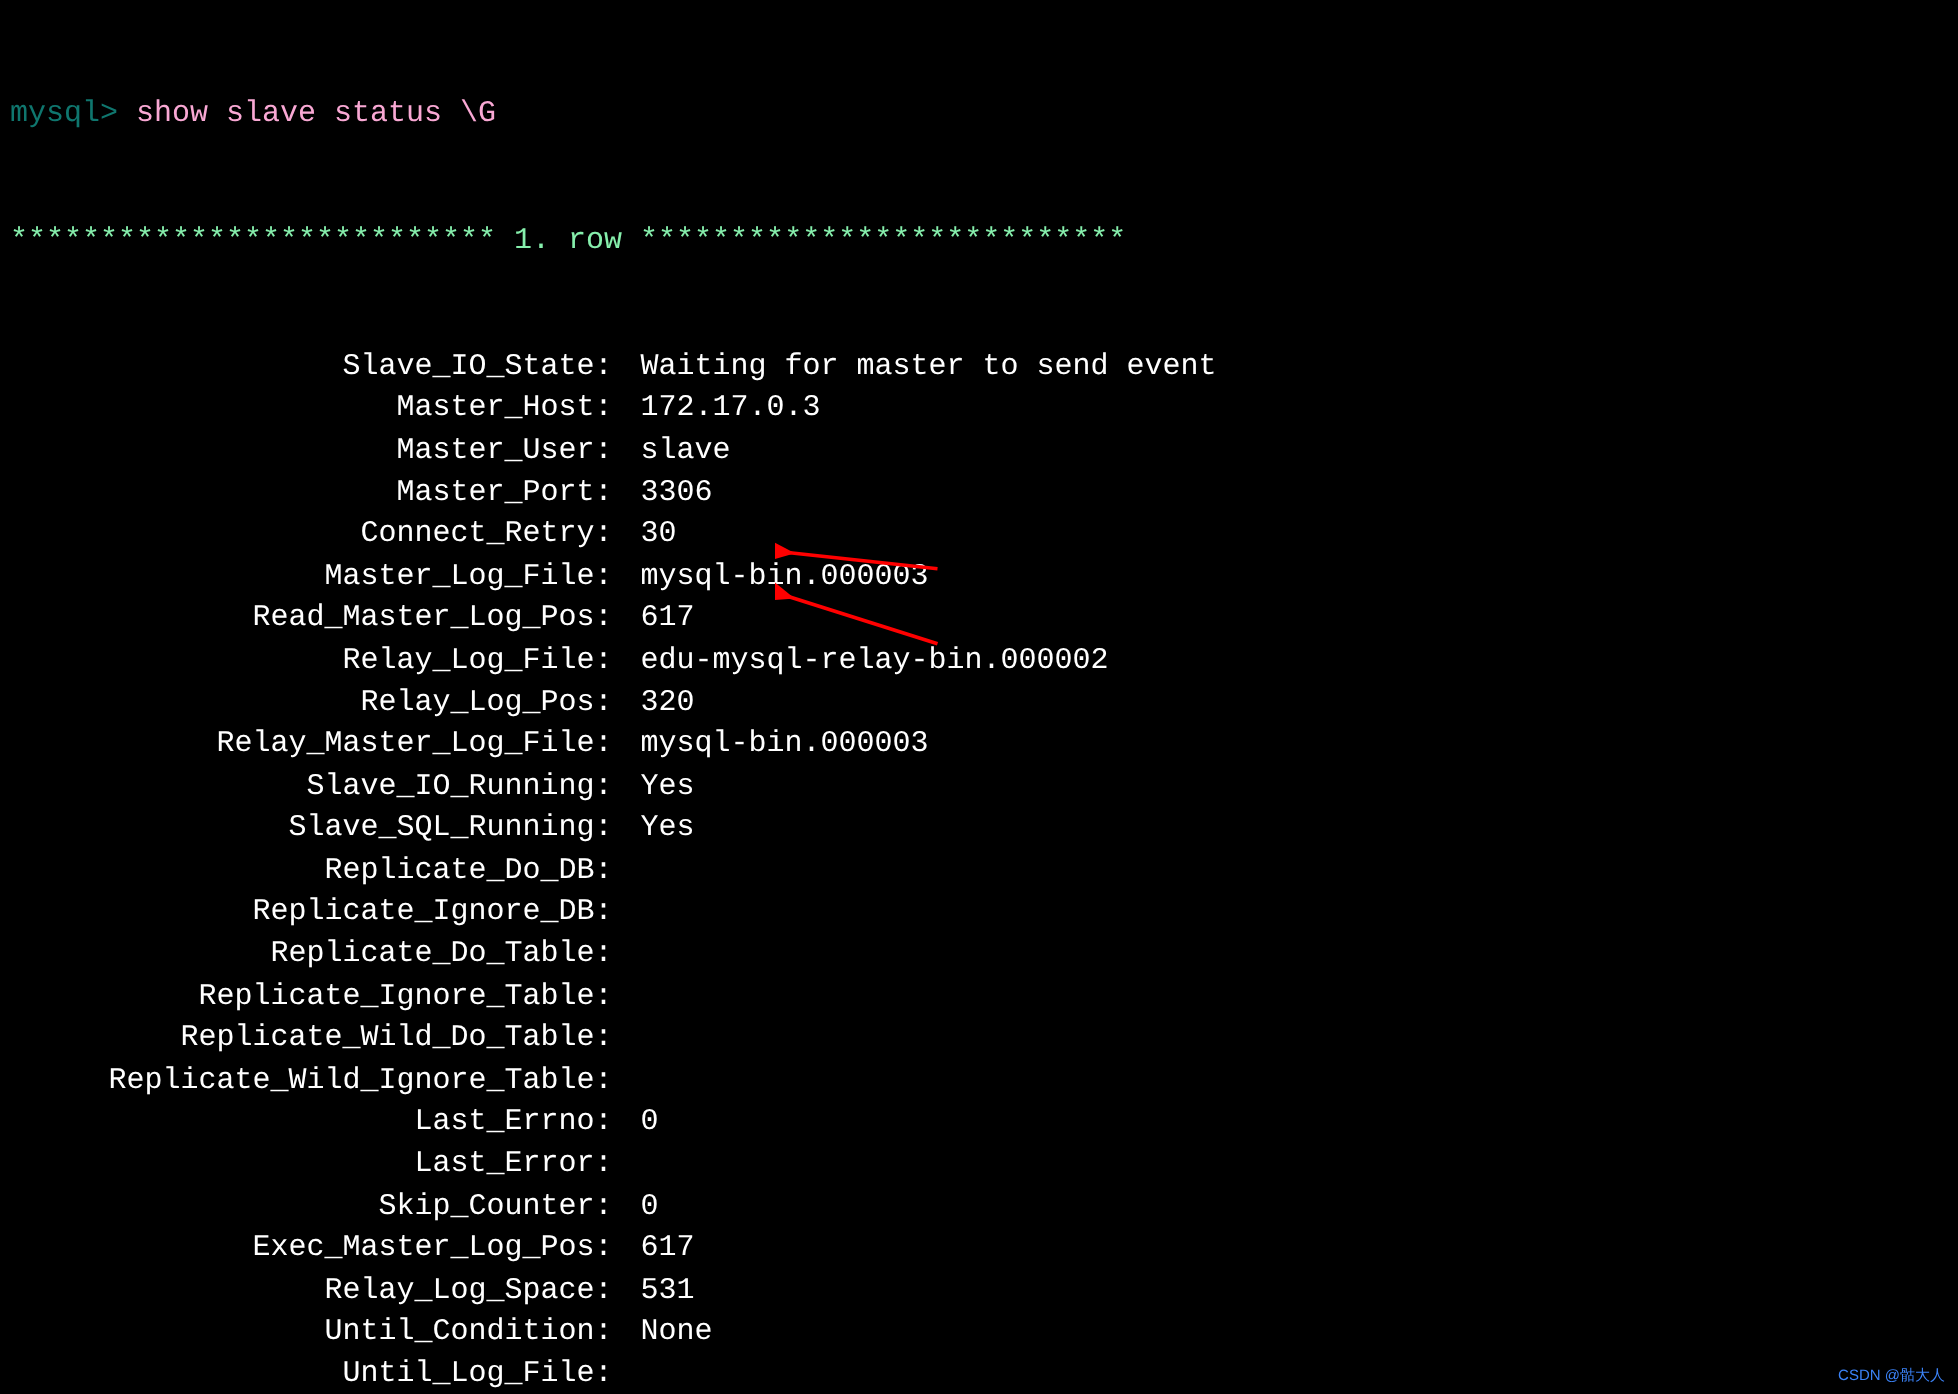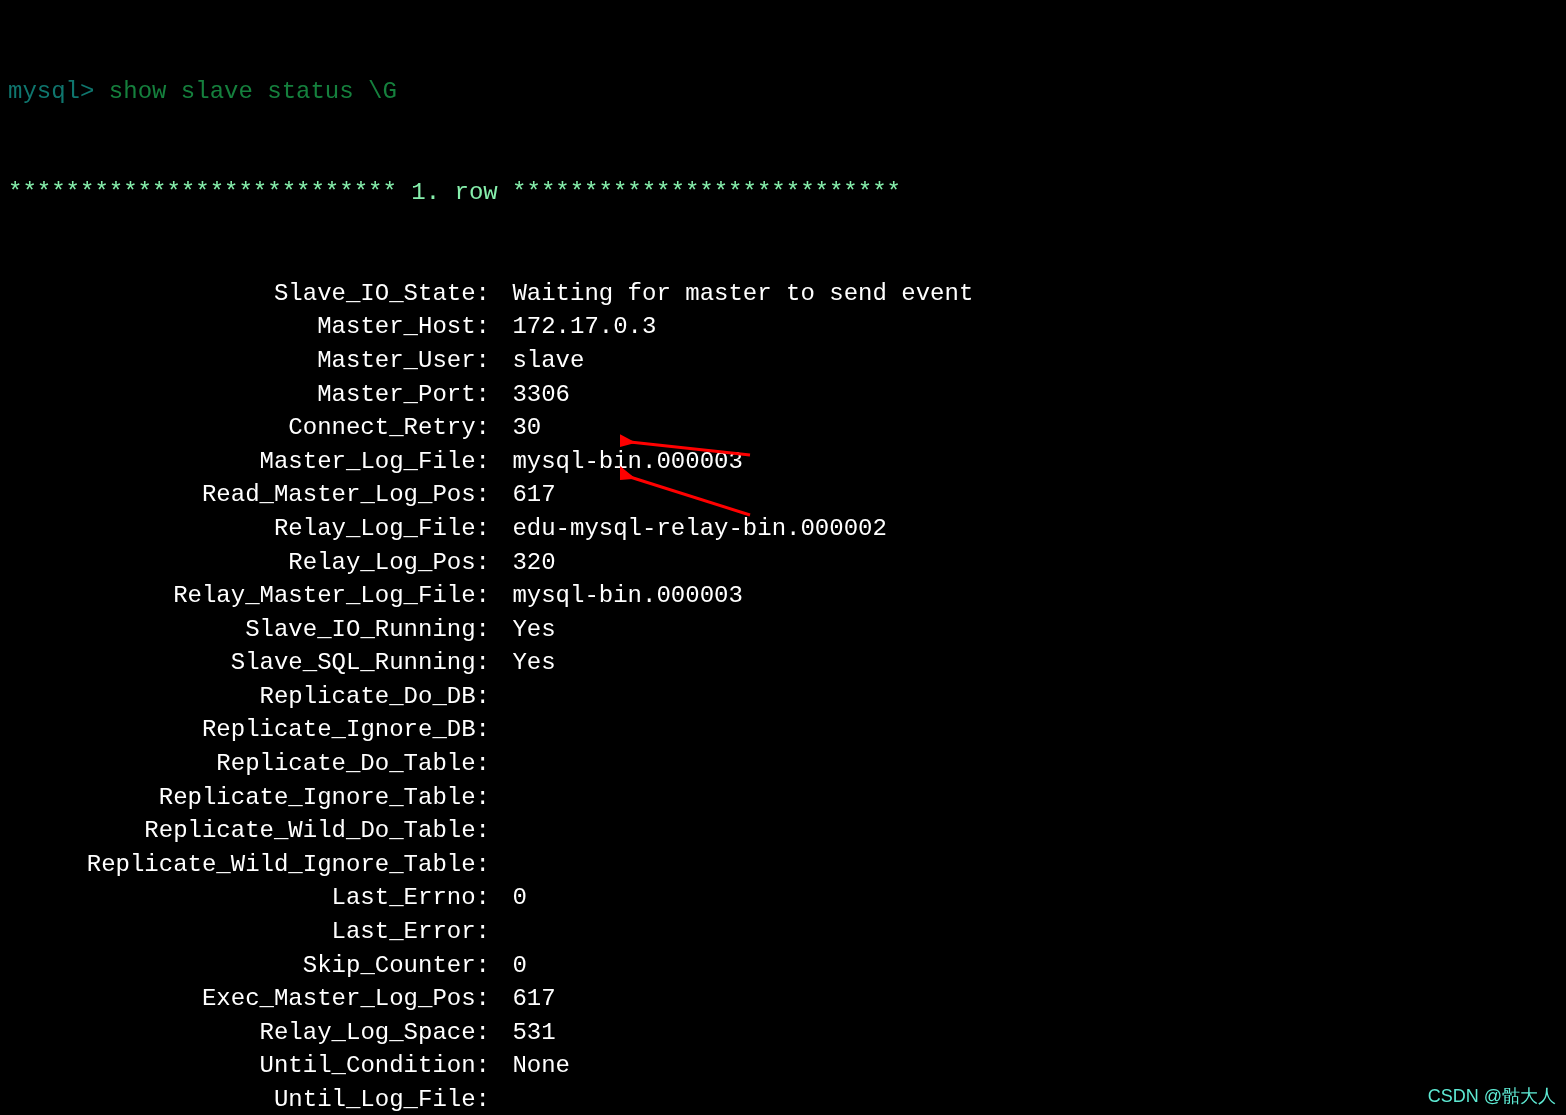--- a/index.html
+++ b/index.html
@@ -22,21 +22,21 @@
     .terminal {
       white-space: pre;
     }
     .prompt-line {
       display: flex;
     }
     .prompt {
       color: #0f766e;
     }
     .command {
-      color: #15803d;
+      color: #f9a8d4;
     }
     .row-header {
       color: #86efac;
     }
     .status-line {
       display: flex;
     }
     .status-label {
       width: 490px;
       text-align: right;
@@ -46,22 +46,22 @@
       text-align: center;
     }
     .arrow-overlay {
       position: absolute;
       pointer-events: none;
     }
     .watermark {
       position: absolute;
       bottom: 6px;
       right: 10px;
-      font-size: 18px;
-      color: #5eead4;
+      font-size: 12px;
+      color: #3b82f6;
       font-family: sans-serif;
     }
   </style>
 </head>
 <body>
 
 <div class="terminal">
   <div class="prompt-line">
     <span class="prompt">mysql&gt; </span>
     <span class="command">show slave status \G</span>

